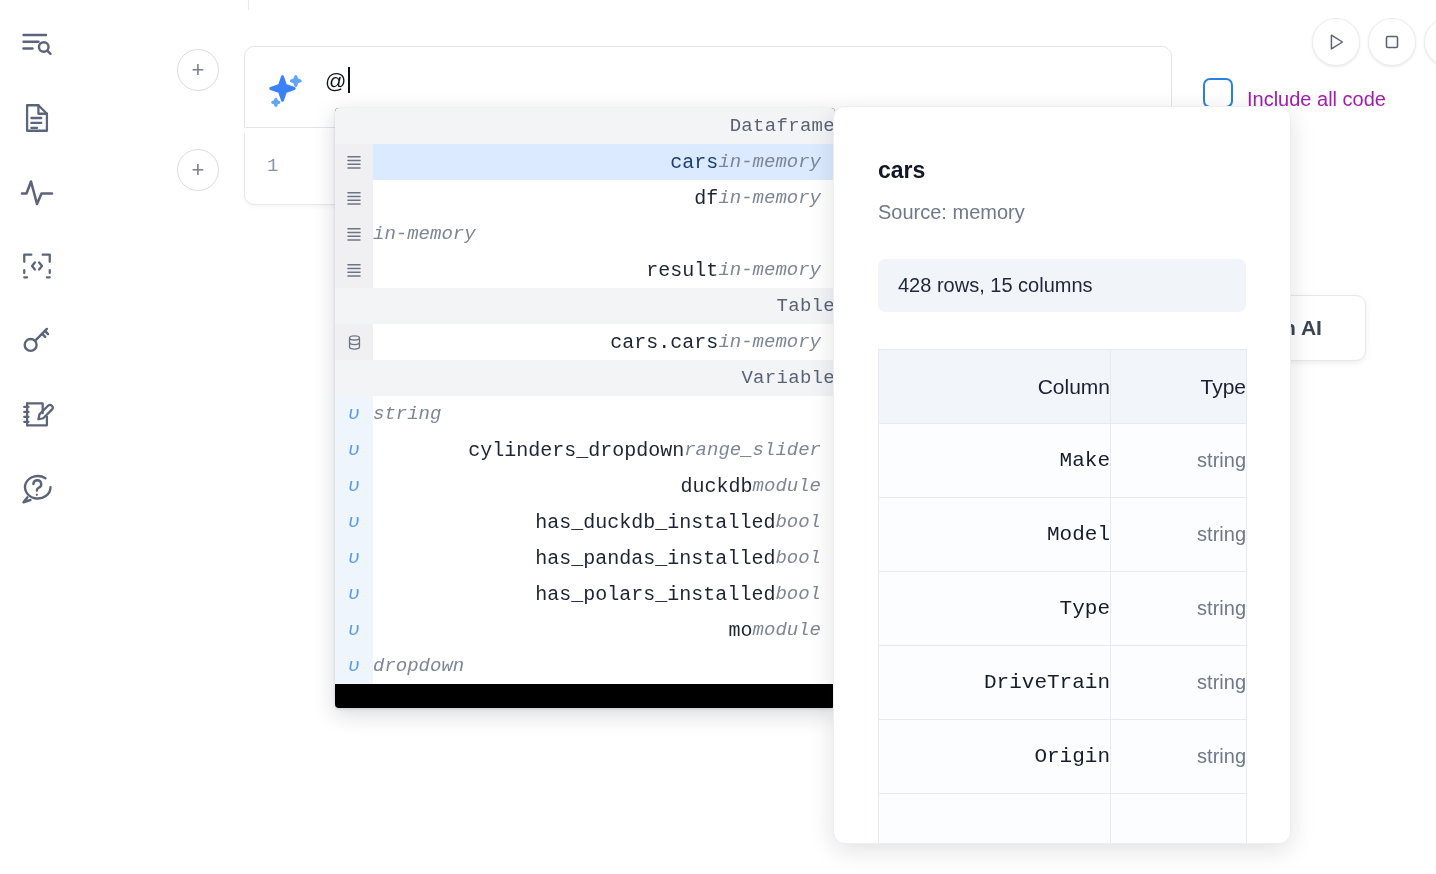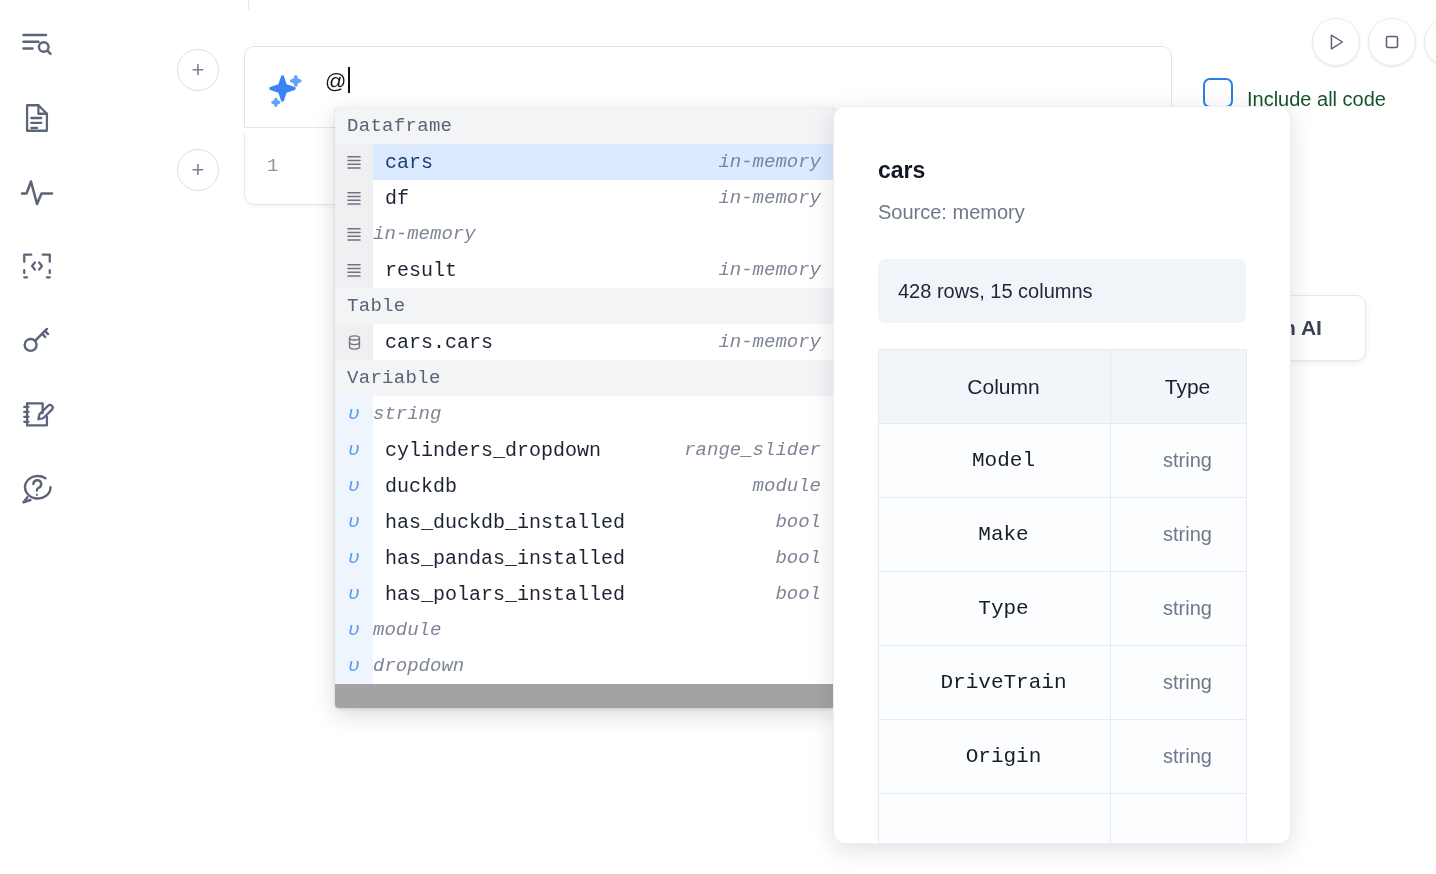--- a/index.html
+++ b/index.html
@@ -87,37 +87,37 @@
   }
 
   
   .include-row {
     position: absolute; left: 1203px; top: 74px; display: flex; align-items: center; gap: 14px;
   }
   .chk {
     width: 30px; height: 30px; border: 2px solid #2b7fe0; border-radius: 7px; background: #fff;
     cursor: pointer;
   }
-  .include-label { font-size: 20px; color: #14532d; margin-top: 14px; }
+  .include-label { font-size: 20px; color: #a21caf; margin-top: 14px; }
 
   
   .with-ai-pill {
     position: absolute; left: 1278px; top: 295px; width: 88px; height: 66px;
     background: #fff; border: 1px solid #e7e7ec; border-radius: 10px;
     box-shadow: 0 2px 6px rgba(0,0,0,.07);
     display: flex; align-items: center; padding-left: 4px;
     font-size: 21px; color: #3c4454; font-weight: 600; overflow: hidden;
   }
 
   
   .ac-dropdown {
     position: absolute; left: 335px; top: 108px; width: 500px; height: 600px;
-    background: #a3a3a3; border-radius: 4px;
+    background: #000000; border-radius: 4px;
     box-shadow: 0 6px 22px rgba(20,25,45,.17), 0 1px 3px rgba(20,25,45,.12);
-    overflow: hidden; font-family: "Liberation Mono", monospace;
+    overflow: hidden; font-family: "Liberation Mono", monospace; text-align: right;
   }
   .ac-group-label {
     background: #f3f4f6; color: #5a6275; font-size: 19px; line-height: 36px;
     padding-left: 12px; letter-spacing: .3px;
   }
   .ac-item {
     display: flex; align-items: center; height: 36px; cursor: pointer; background: #fff;
   }
   .ac-item .ac-gutter {
     width: 38px; flex: 0 0 38px; height: 36px; display: flex; align-items: center;
@@ -139,30 +139,30 @@
   
   .preview {
     position: absolute; left: 833px; top: 106px; width: 458px; height: 738px;
     background: #fff; border: 1px solid #eceef3; border-radius: 12px;
     box-shadow: 0 6px 24px rgba(20,25,45,.13); overflow: hidden;
     font-family: "Liberation Sans", sans-serif;
   }
   .pv-title { position: absolute; left: 44px; top: 50px; font-size: 23px; font-weight: 700; color: #121725; }
   .pv-source { position: absolute; left: 44px; top: 94px; font-size: 20px; color: #6f7789; }
   .pv-chip {
-    position: absolute; left: 44px; top: 152px; width: 368px; height: 64px;
+    position: absolute; left: 44px; top: 152px; width: 368px; height: 53px;
     background: #f1f4f9; border-radius: 7px; display: flex; align-items: center;
     padding-left: 20px; font-size: 20px; color: #20283a;
   }
   .pv-table {
     position: absolute; left: 44px; top: 242px; width: 368px;
     border-collapse: collapse; table-layout: fixed;
   }
   .pv-table th, .pv-table td {
-    border: 1px solid #e6eaf1; text-align: center; padding: 0 0 0 18px; height: 74px;
+    border: 1px solid #e6eaf1; text-align: right; padding: 0 0 0 18px; height: 74px;
   }
   .pv-table th { background: #f2f5f9; font-size: 21px; font-weight: 400; color: #1a2031; }
   .pv-table td.col { font-family: "Liberation Mono", monospace; font-size: 21px; color: #161c2b; background: #fcfdff; }
   .pv-table td.typ { font-size: 20px; color: #6f7789; background: #fcfdff; }
   .pv-table col.c1 { width: 232px; }
   .pv-table col.c2 { width: 136px; }
 </style>
 </head>
 <body>
 
@@ -373,20 +373,21 @@
       <span class="ac-name">has_pandas_installed</span>
       <span class="ac-type">bool</span>
     </div>
     <div class="ac-item var">
       <span class="ac-gutter var-glyph">υ</span>
       <span class="ac-name">has_polars_installed</span>
       <span class="ac-type">bool</span>
     </div>
     <div class="ac-item var">
       <span class="ac-gutter var-glyph">υ</span>
+      <span class="ac-name">mo</span>
       <span class="ac-type">module</span>
     </div>
     <div class="ac-item var">
       <span class="ac-gutter var-glyph">υ</span>
       <span class="ac-type">dropdown</span>
     </div>
   </div>
 
   <div class="preview">
     <div class="pv-title">cars</div>
@@ -398,28 +399,28 @@
           <col class="c2">
         </colgroup>
       <thead>
         <tr>
           <th>Column</th>
           <th>Type</th>
         </tr>
       </thead>
       <tbody>
         <tr>
+          <td class="col">Make</td>
+          <td class="typ">string</td>
+        </tr>
+        <tr>
           <td class="col">Model</td>
           <td class="typ">string</td>
         </tr>
         <tr>
-          <td class="col">Make</td>
-          <td class="typ">string</td>
-        </tr>
-        <tr>
           <td class="col">Type</td>
           <td class="typ">string</td>
         </tr>
         <tr>
           <td class="col">DriveTrain</td>
           <td class="typ">string</td>
         </tr>
         <tr>
           <td class="col">Origin</td>
           <td class="typ">string</td>

